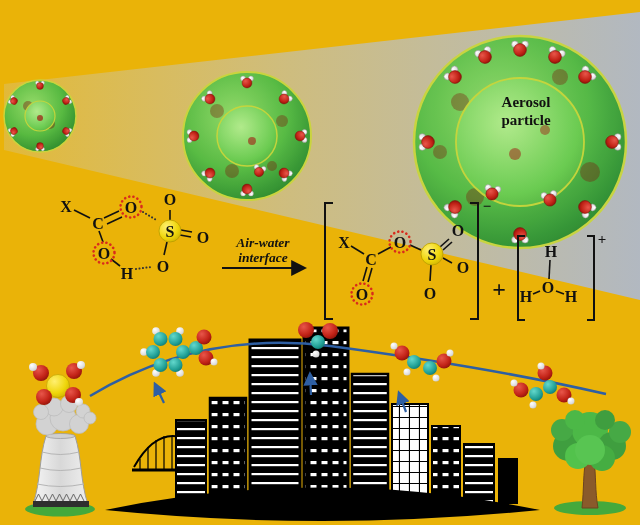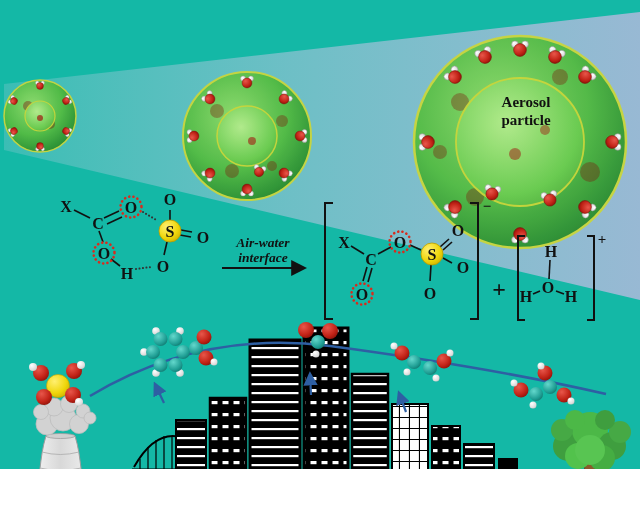--- a/index.html
+++ b/index.html
@@ -1,16 +1,16 @@
 <!DOCTYPE html>
 <html><head>
 <meta charset="utf-8">
 <style>
   html,body { margin:0; padding:0; background:#ffffff; }
-  #canvas { position:relative; width:640px; height:469px; background:#14b8a6; overflow:hidden;
+  #canvas { position:relative; width:640px; height:525px; background:#eab308; overflow:hidden;
             font-family:"Liberation Serif", serif; }
   svg { display:block; }
   text { font-family:"Liberation Serif", serif; fill:#111; }
   .atom   { font-size:16px; font-weight:bold; text-anchor:middle; dominant-baseline:central; }
   .charge { font-size:15px; font-weight:bold; text-anchor:middle; dominant-baseline:central; }
   .plusop { font-size:24px; font-weight:bold; text-anchor:middle; dominant-baseline:central; }
   .arrowlbl { font-size:13.5px; font-weight:bold; font-style:italic; text-anchor:middle; }
   .plbl   { font-size:15px; font-weight:bold; text-anchor:middle; }
   .bond   { stroke:#111; stroke-width:1.6; }
   .hbond  { stroke:#333; stroke-width:2; stroke-dasharray:0.1 3.4; stroke-linecap:round; }

